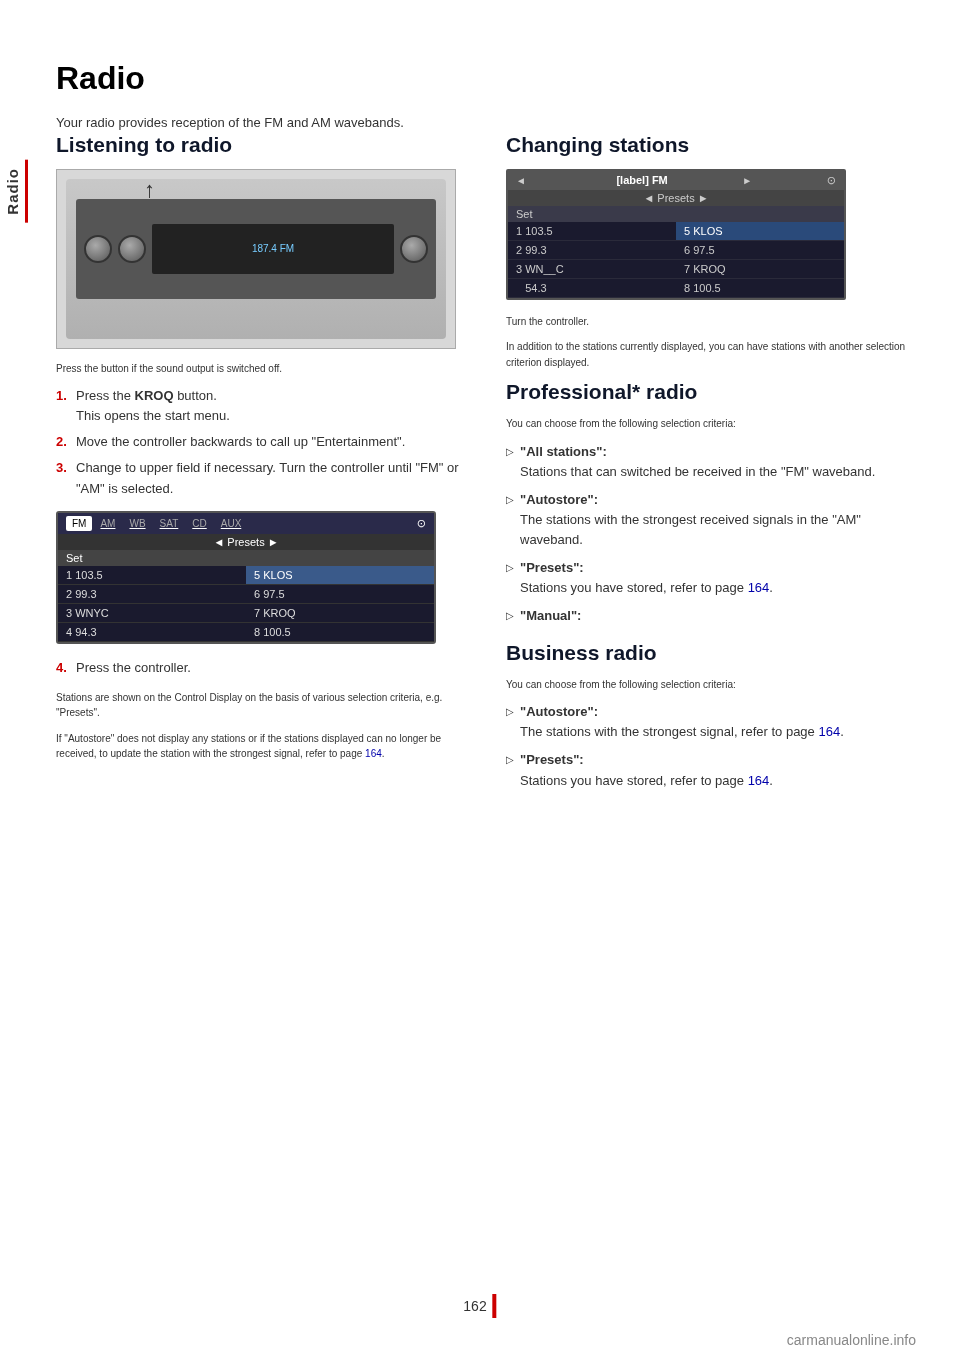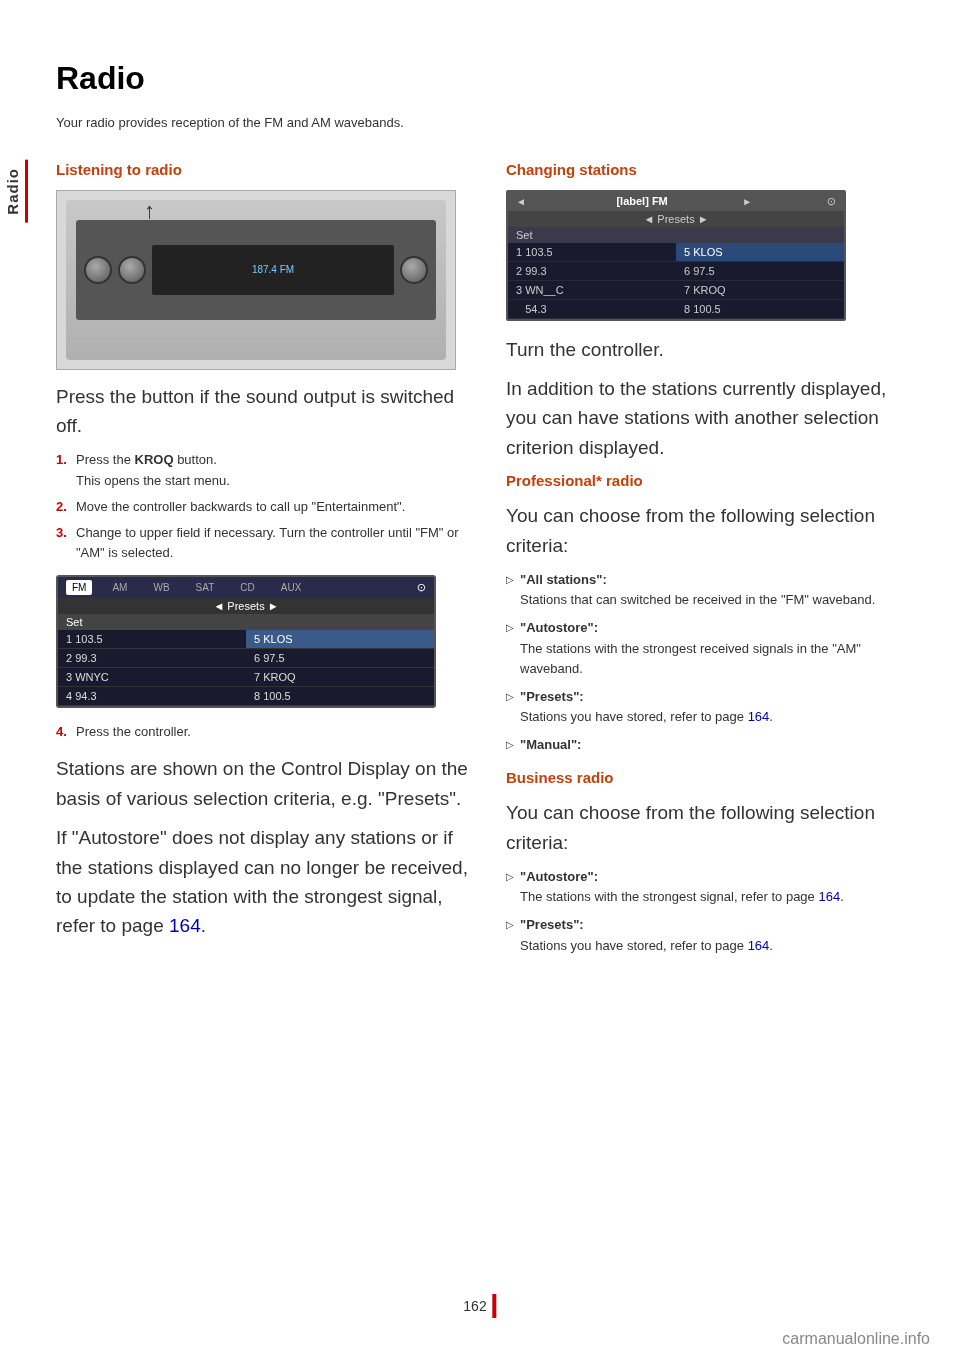--- a/index.html
+++ b/index.html
@@ -56,21 +56,20 @@
       font-size: 32px;
       font-weight: bold;
       color: #000;
       margin-bottom: 16px;
       border-bottom: none;
     }
 
     .intro-text {
       font-size: 13px;
       color: #333;
-      margin-bottom: 28px;
       line-height: 1.5;
       max-width: 420px;
     }
 
     
     .two-col {
       display: flex;
       gap: 30px;
       width: 100%;
     }
@@ -78,23 +77,23 @@
     .left-col {
       width: 420px;
       flex-shrink: 0;
     }
 
     .right-col {
       flex: 1;
     }
 
     .section-heading {
-      font-size: 15px;
+      font-size: 21px;
       font-weight: bold;
-      color: #c2410c;
+      color: #0f172a;
       margin-bottom: 12px;
     }
 
     
     .radio-image {
       width: 400px;
       height: 180px;
       background: #d8d8d8;
       border: 1px solid #aaa;
       display: flex;
@@ -148,21 +147,21 @@
     }
     .radio-arrow {
       position: absolute;
       top: -22px;
       left: 68px;
       font-size: 22px;
       color: #333;
     }
 
     .body-text {
-      font-size: 19px;
+      font-size: 10px;
       color: #333;
       line-height: 1.55;
       margin-bottom: 10px;
     }
 
     .step-list {
       list-style: none;
       margin-bottom: 12px;
     }
 
@@ -205,22 +204,23 @@
       display: flex;
       align-items: center;
       justify-content: space-between;
       padding: 3px 8px;
       color: #fff;
       font-size: 11px;
     }
 
     .screen-tabs {
       display: flex;
-      gap: 14px;
+      gap: 2px;
       font-size: 10px;
+      text-decoration: underline;
     }
 
     .screen-tab {
       padding: 2px 6px;
       color: #aaa;
     }
     .screen-tab.active {
       background: #fff;
       color: #000;
       border-radius: 2px;
@@ -306,22 +306,22 @@
       width: 4px;
       height: 24px;
       background: #c00;
       margin-left: 6px;
     }
 
     
     .watermark {
       position: absolute;
       bottom: 10px;
-      right: 30px;
-      font-size: 16px;
+      right: 44px;
+      font-size: 14px;
       color: #888;
     }
 
     
     .screen2 {
       width: 100%;
       max-width: 340px;
       background: #1a1a2e;
       border: 2px solid #555;
       border-radius: 2px;

